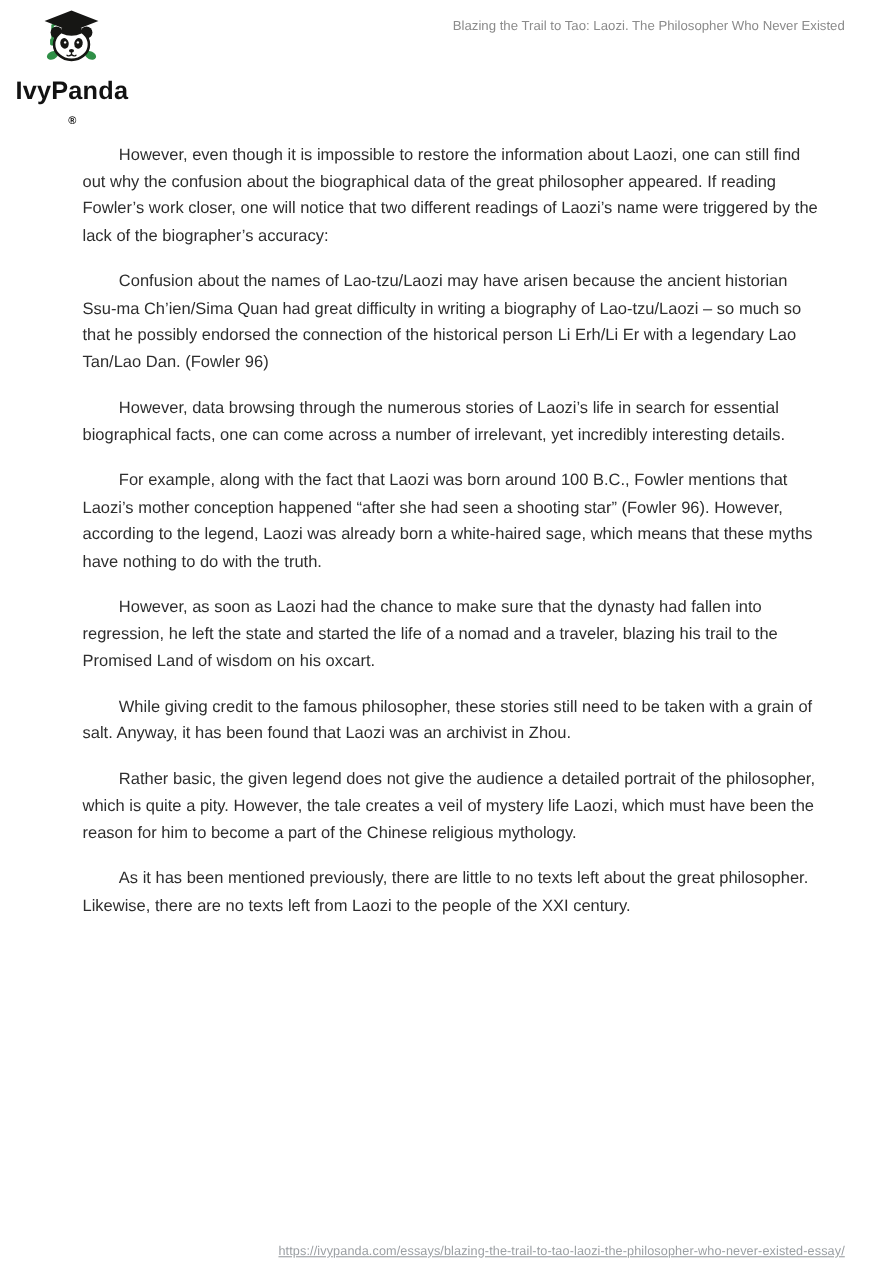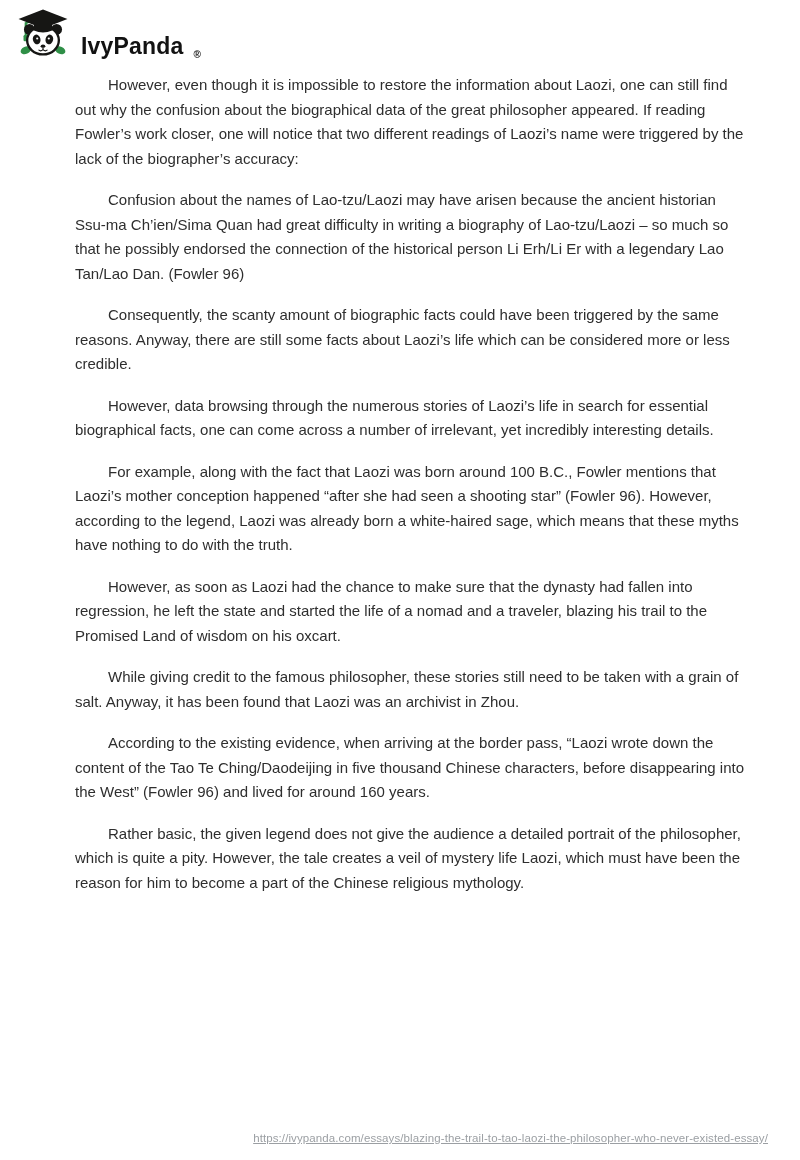--- a/index.html
+++ b/index.html
@@ -15,23 +15,24 @@
 
   
   .page-header {
     display: flex;
     justify-content: space-between;
     align-items: flex-start;
     padding: 8px 32px 0 14px;
   }
   .brand {
     display: flex;
-    align-items: flex-end;
+    align-items: center;
     gap: 9px;
     cursor: pointer;
+    flex-direction: column;
   }
   .logo-icon { display: block; width: 58px; height: 52px; }
   .brand-name {
     font-size: 23px;
     font-weight: bold;
     color: #121212;
     letter-spacing: 0.2px;
   }
   .registered {
     font-size: 10px;
@@ -102,29 +103,29 @@
         <ellipse cx="32" cy="41.5" rx="2.6" ry="1.8" fill="#161614"></ellipse>
         <path d="M32 43.3 L32 45.2 M32 45.2 Q29.5 47.5 27.5 45.8 M32 45.2 Q34.5 47.5 36.5 45.8" fill="none" stroke="#161614" stroke-width="1.3" stroke-linecap="round"></path>
 
         <polygon points="32,1 59,11.5 32,22 5,11.5" fill="#161614"></polygon>
         <path d="M22 18 L22 24 Q32 28.5 42 24 L42 18" fill="#161614"></path>
       </svg>
     </span>
     <span class="brand-name">IvyPanda</span>
       <sup class="registered">®</sup>
   </div>
+  <div class="doc-title">Blazing the Trail to Tao: Laozi. The Philosopher Who Never Existed</div>
 </header>
 
 <main class="essay-body">
   <p>However, even though it is impossible to restore the information about Laozi, one can still find out why the confusion about the biographical data of the great philosopher appeared. If reading Fowler’s work closer, one will notice that two different readings of Laozi’s name were triggered by the lack of the biographer’s accuracy:</p>
   <p>Confusion about the names of Lao-tzu/Laozi may have arisen because the ancient historian Ssu-ma Ch’ien/Sima Quan had great difficulty in writing a biography of Lao-tzu/Laozi – so much so that he possibly endorsed the connection of the historical person Li Erh/Li Er with a legendary Lao Tan/Lao Dan. (Fowler 96)</p>
-  <p>Consequently, the scanty amount of biographic facts could have been triggered by the same reasons. Anyway, there are still some facts about Laozi’s life which can be considered more or less credible.</p>
   <p>However, data browsing through the numerous stories of Laozi’s life in search for essential biographical facts, one can come across a number of irrelevant, yet incredibly interesting details.</p>
   <p>For example, along with the fact that Laozi was born around 100 B.C., Fowler mentions that Laozi’s mother conception happened “after she had seen a shooting star” (Fowler 96). However, according to the legend, Laozi was already born a white-haired sage, which means that these myths have nothing to do with the truth.</p>
   <p>However, as soon as Laozi had the chance to make sure that the dynasty had fallen into regression, he left the state and started the life of a nomad and a traveler, blazing his trail to the Promised Land of wisdom on his oxcart.</p>
   <p>While giving credit to the famous philosopher, these stories still need to be taken with a grain of salt. Anyway, it has been found that Laozi was an archivist in Zhou.</p>
-  <p>According to the existing evidence, when arriving at the border pass, “Laozi wrote down the content of the Tao Te Ching/Daodeijing in five thousand Chinese characters, before disappearing into the West” (Fowler 96) and lived for around 160 years.</p>
   <p>Rather basic, the given legend does not give the audience a detailed portrait of the philosopher, which is quite a pity. However, the tale creates a veil of mystery life Laozi, which must have been the reason for him to become a part of the Chinese religious mythology.</p>
+  <p>As it has been mentioned previously, there are little to no texts left about the great philosopher. Likewise, there are no texts left from Laozi to the people of the XXI century.</p>
 </main>
 
 <footer class="page-footer">
   <span class="source-url">https://ivypanda.com/essays/blazing-the-trail-to-tao-laozi-the-philosopher-who-never-existed-essay/</span>
 </footer>
 
 </body></html>

